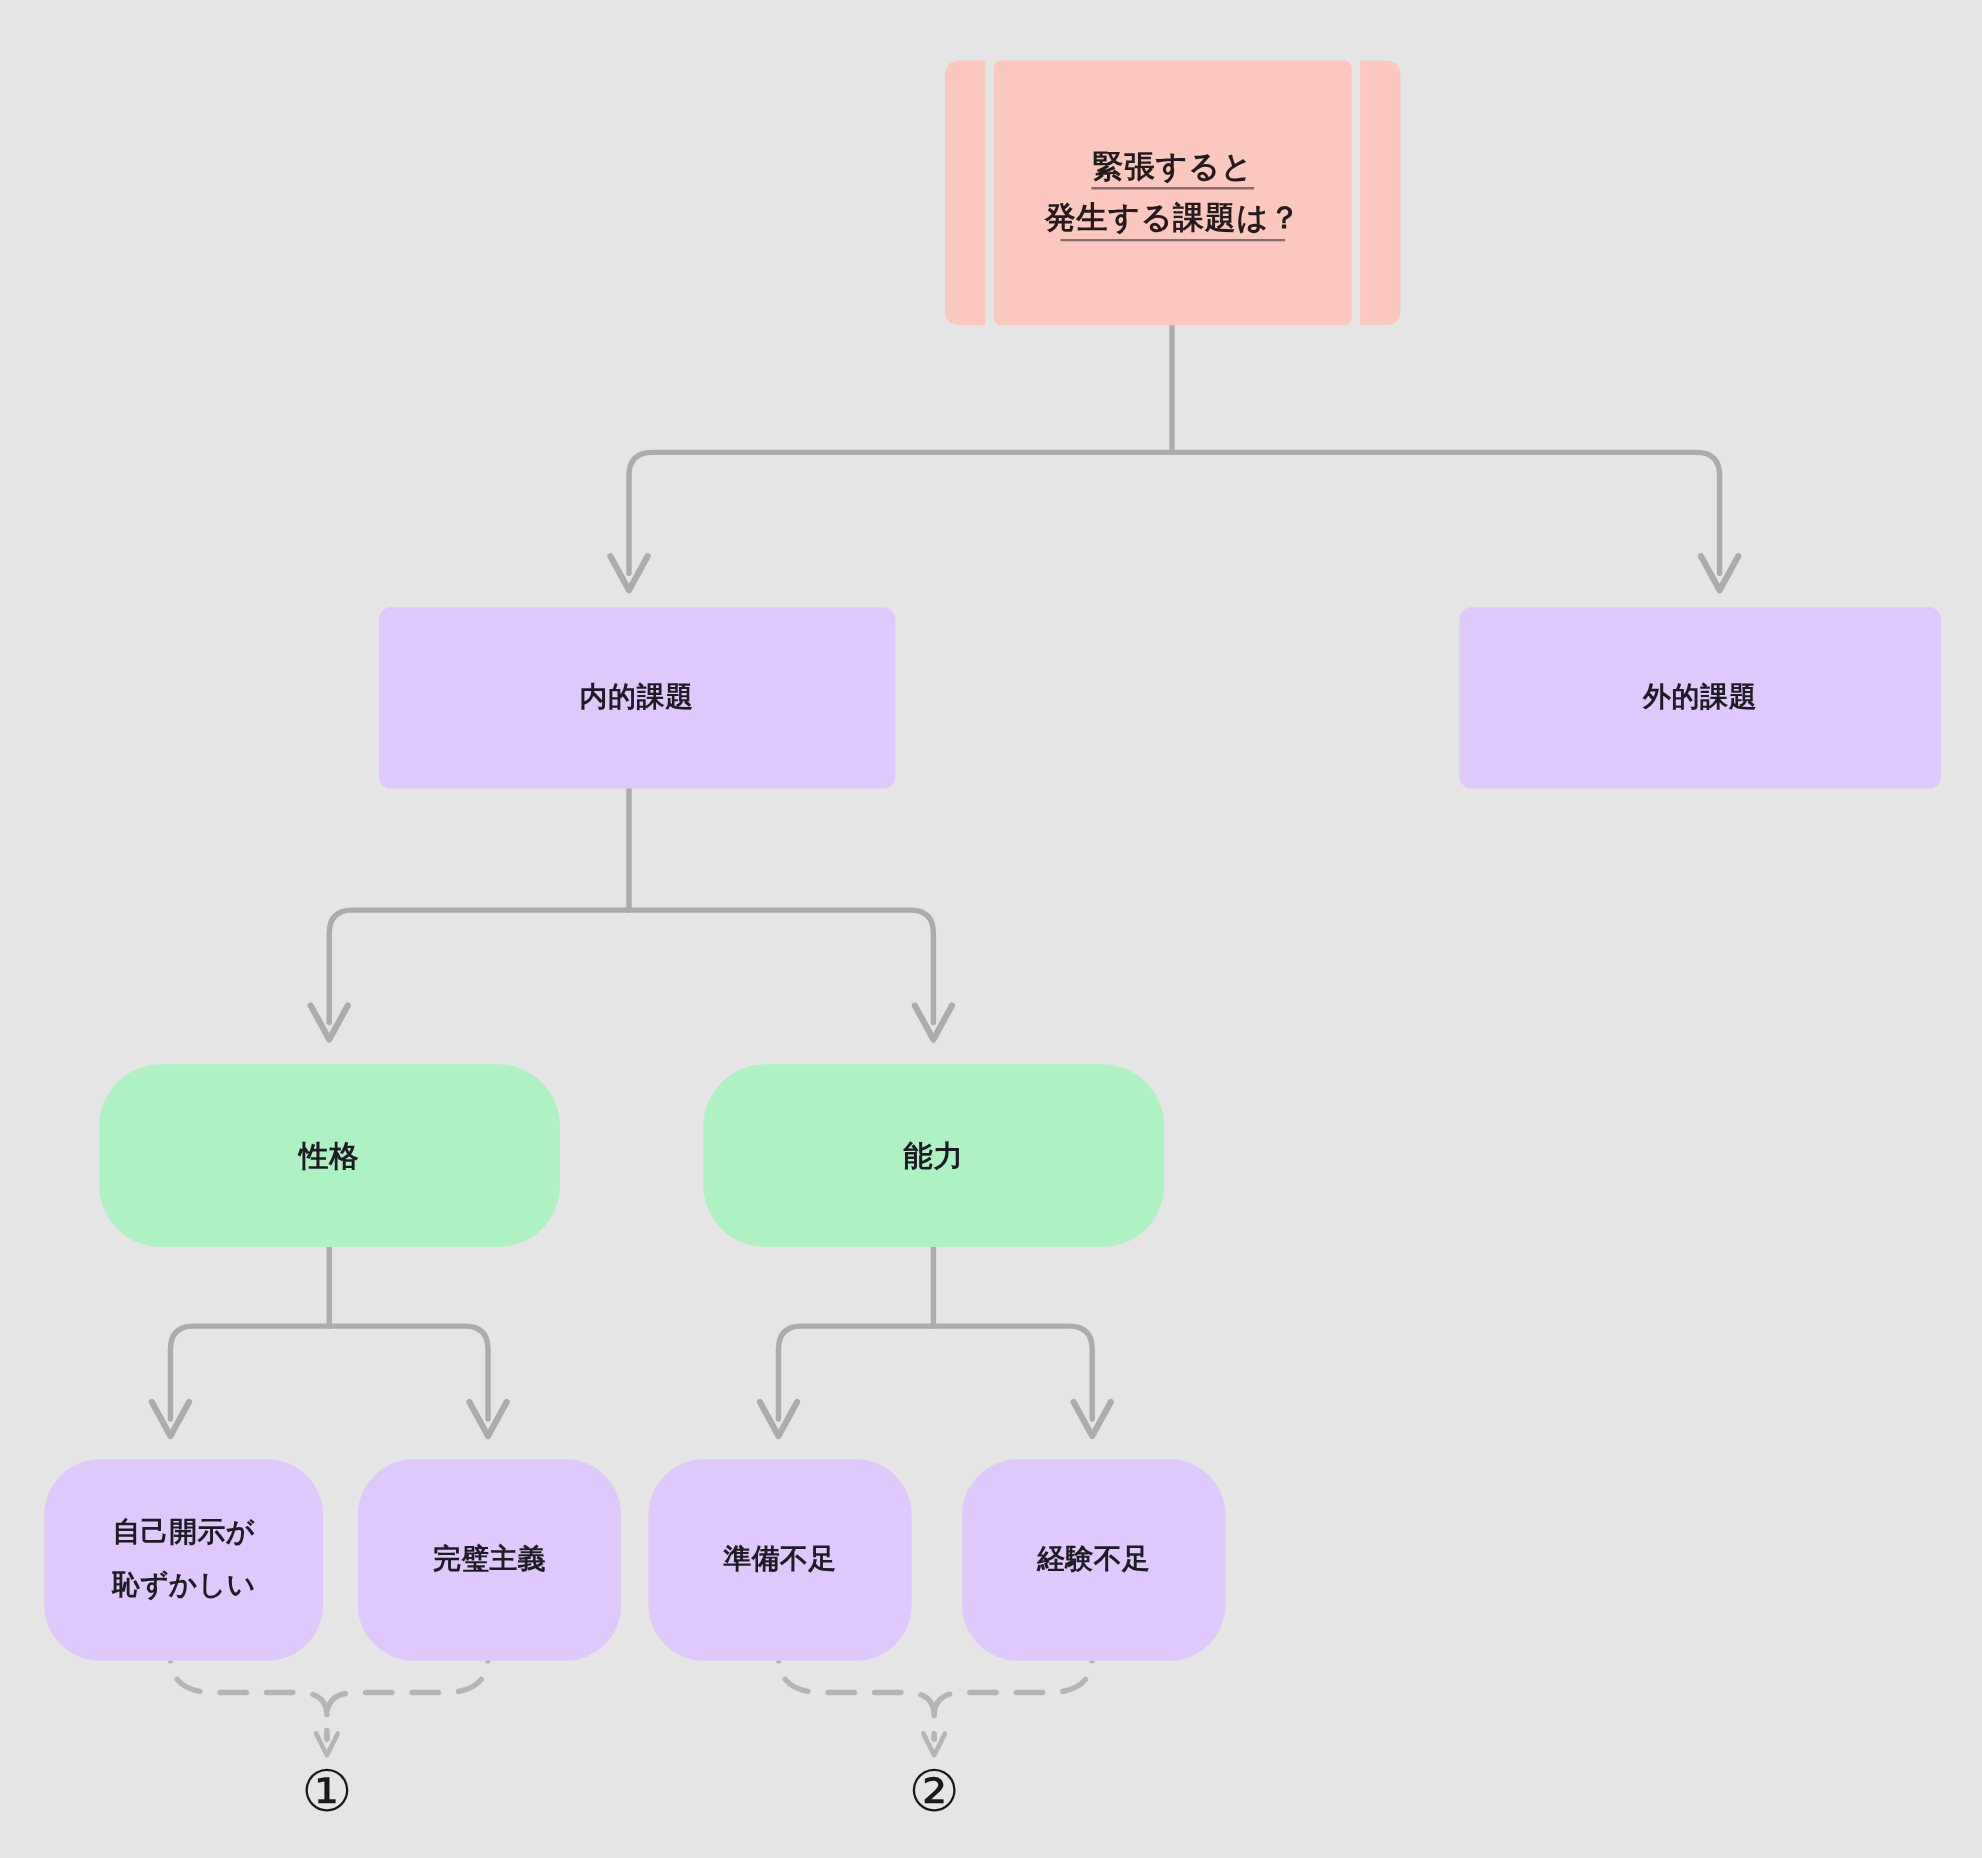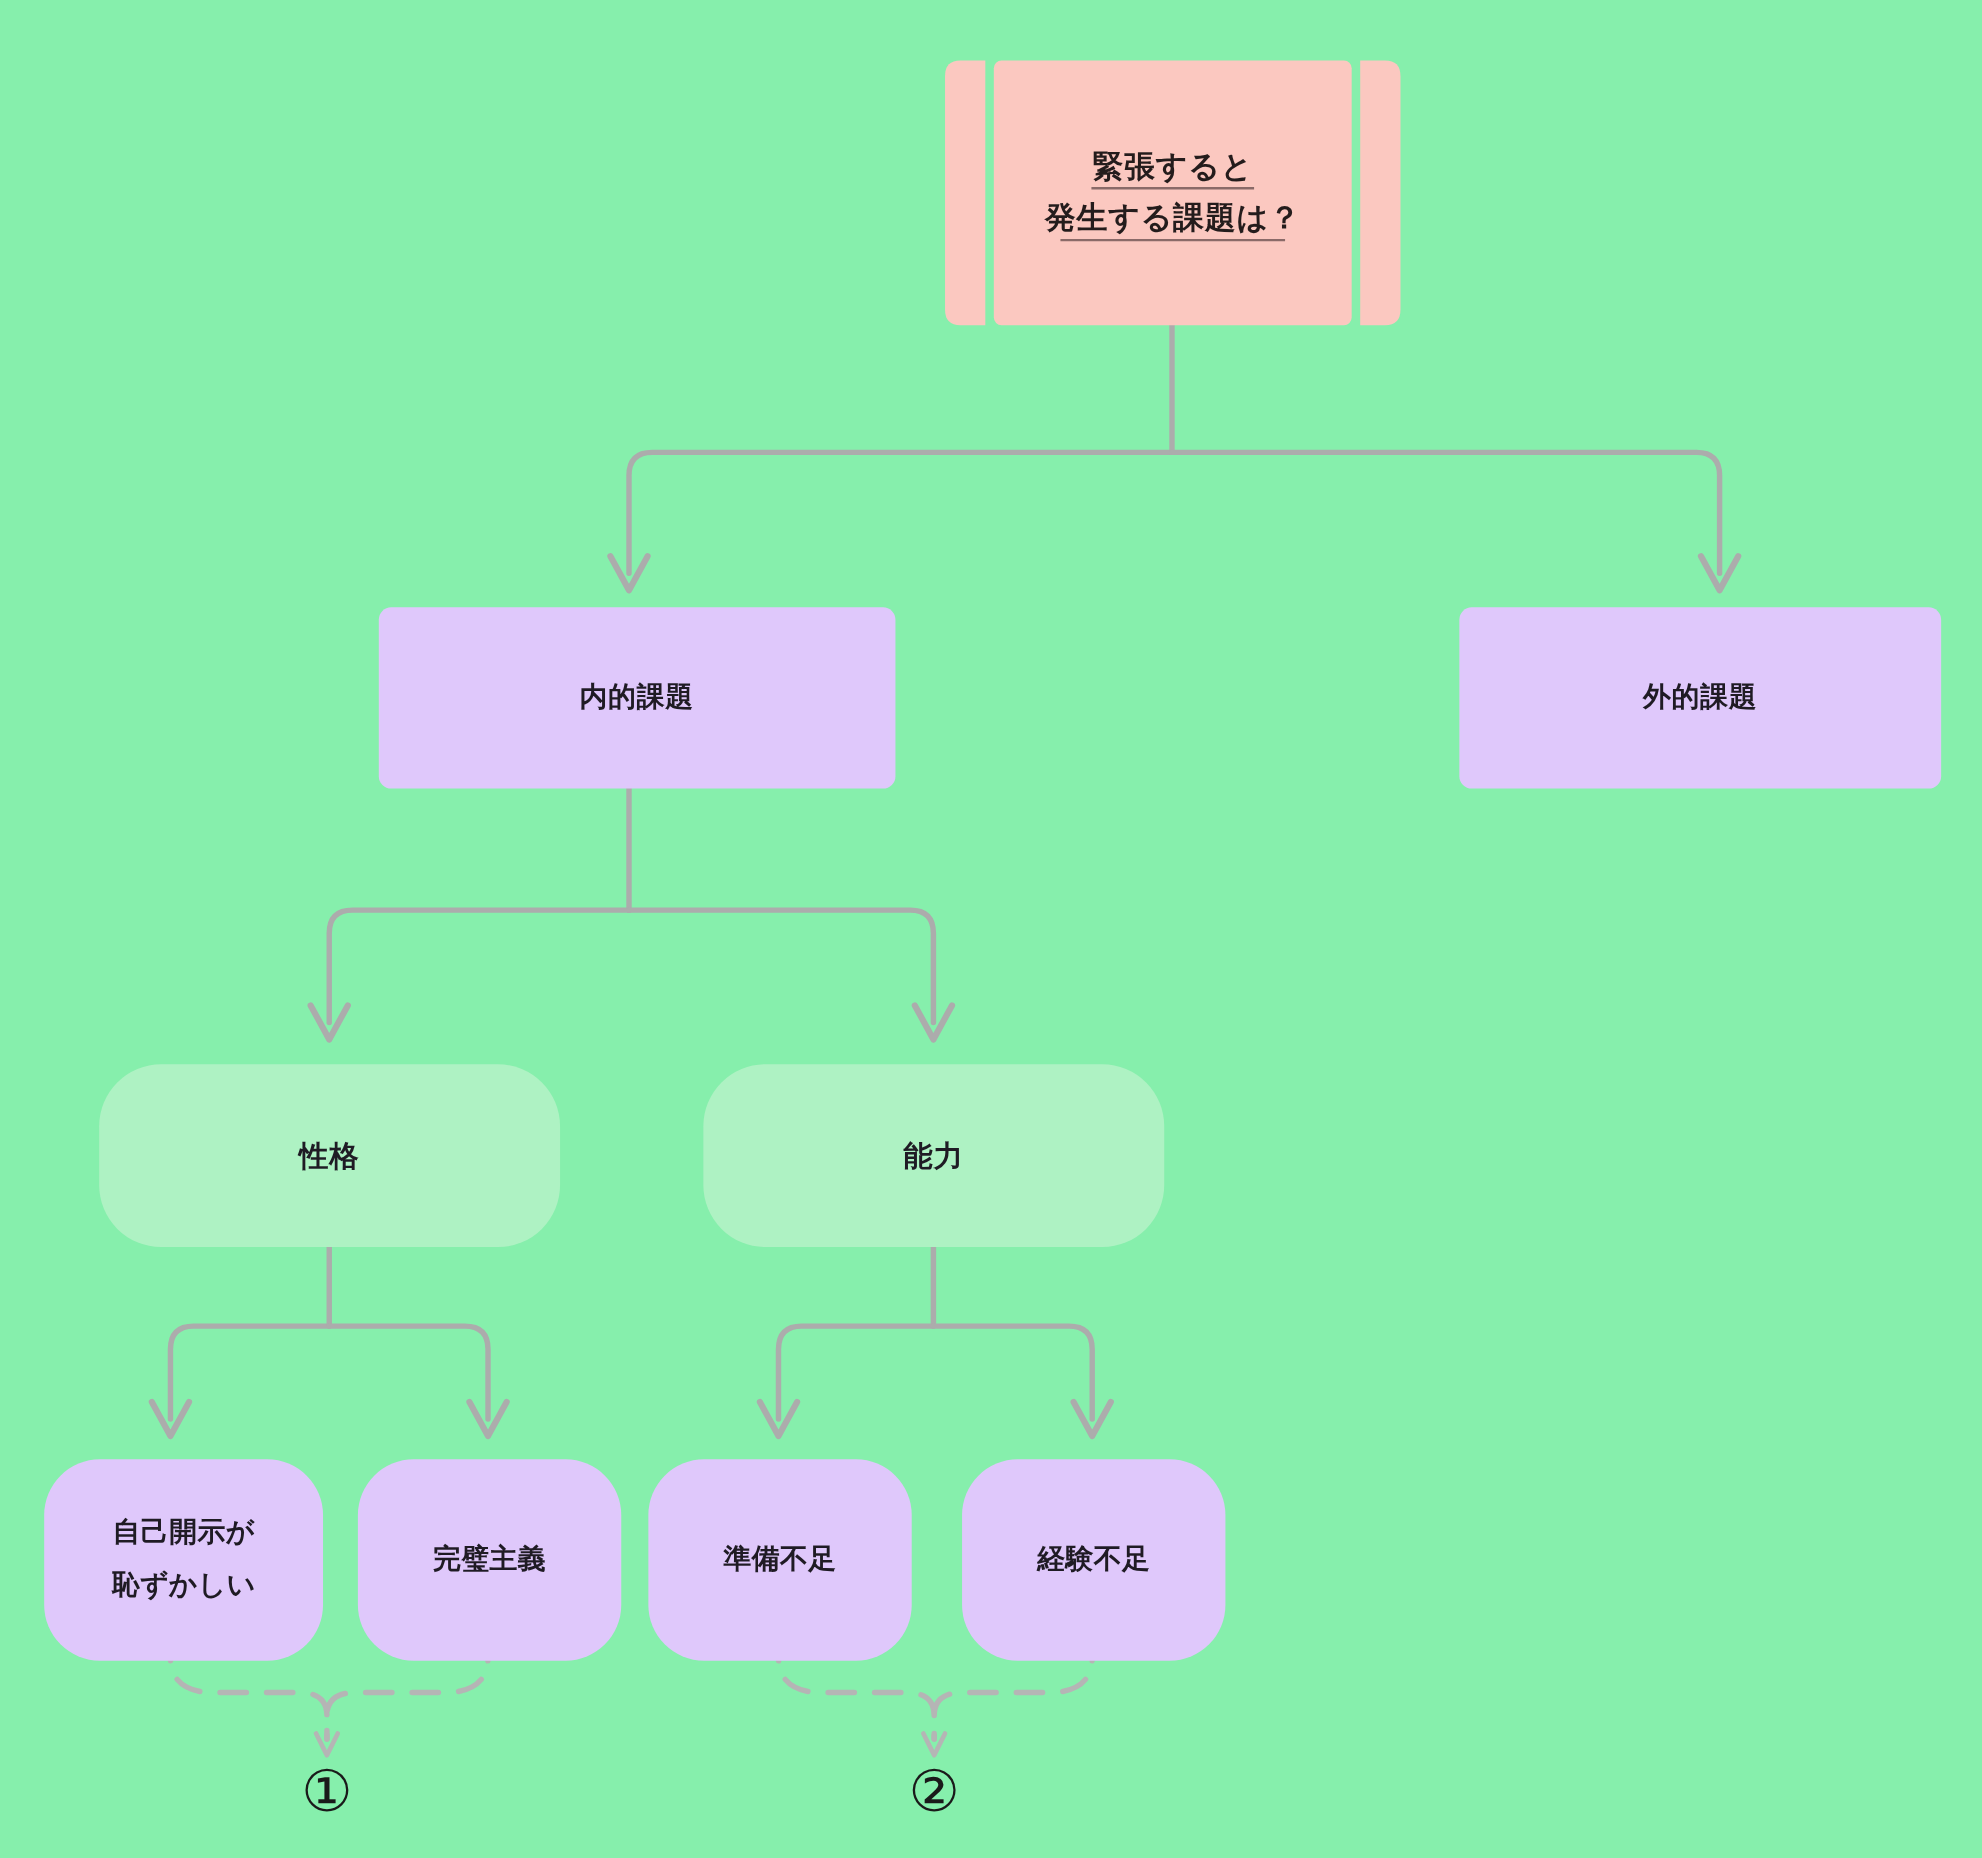--- a/index.html
+++ b/index.html
@@ -87,21 +87,21 @@
     stroke-linejoin: round;
   }
   .underline {
     stroke: #8a6a68;
     stroke-width: 3;
   }
 </style>
 </head>
 <body>
 
-<div id="diagram-root" style="background: #86efac;">
+<div id="diagram-root" style="background: #e5e5e5;">
 
   <svg id="mindmap" viewBox="0 0 2560 2400" xmlns="http://www.w3.org/2000/svg">
 
     <g>
 
       <path class="edge" d="M 1513 420 L 1513 584"></path>
       <path class="edge" d="M 1513 584 L 842 584 Q 812 584 812 614 L 812 740"></path>
       <path class="edge" d="M 1513 584 L 2190 584 Q 2220 584 2220 614 L 2220 740"></path>
       <path class="arrowhead" d="M 788 718 L 812 762 L 836 718"></path>
       <path class="arrowhead" d="M 2196 718 L 2220 762 L 2244 718"></path>

